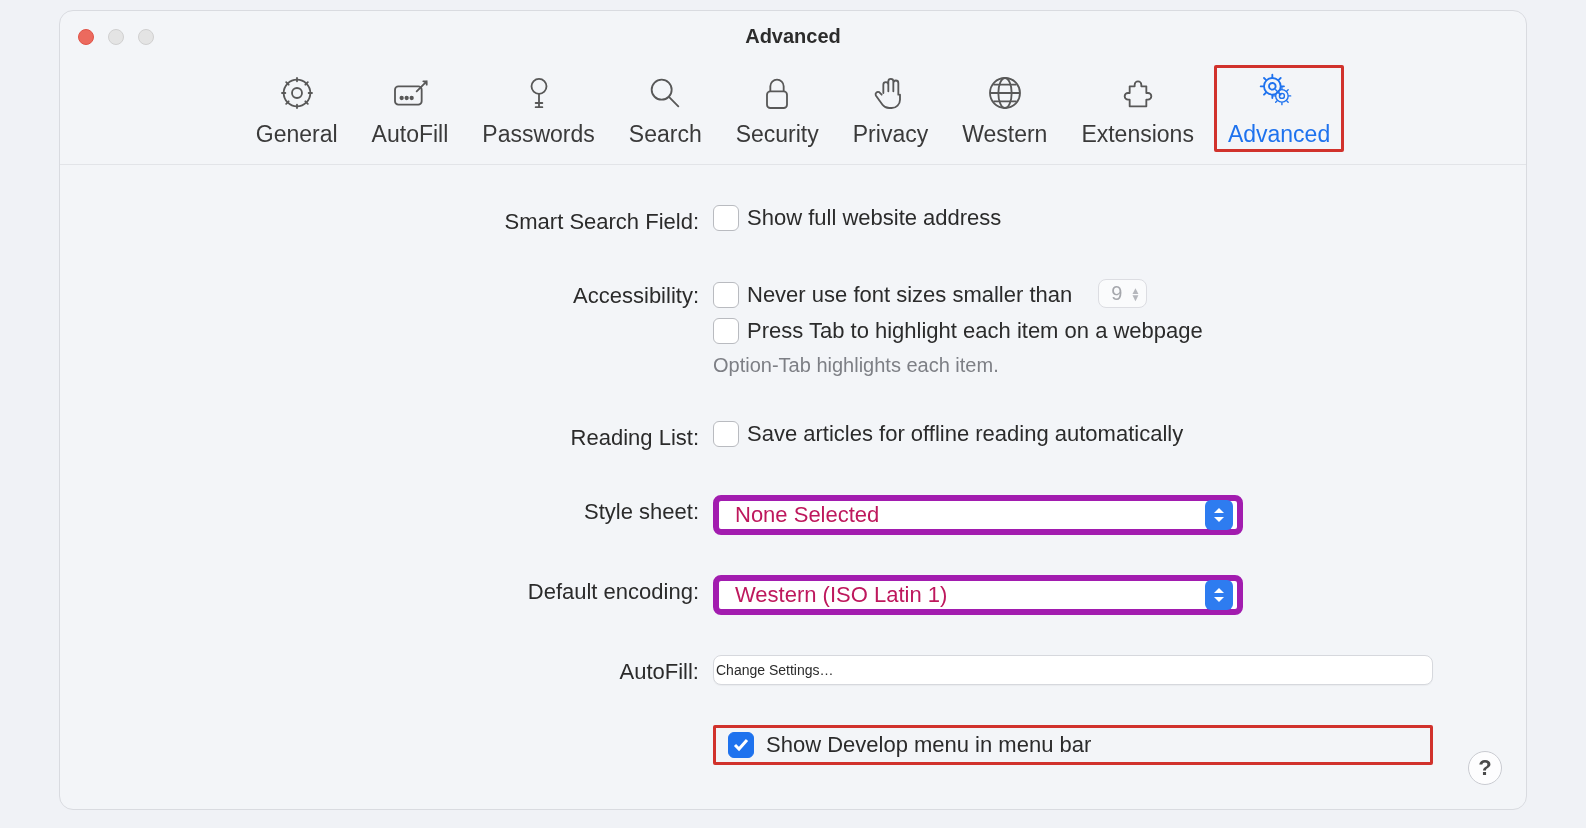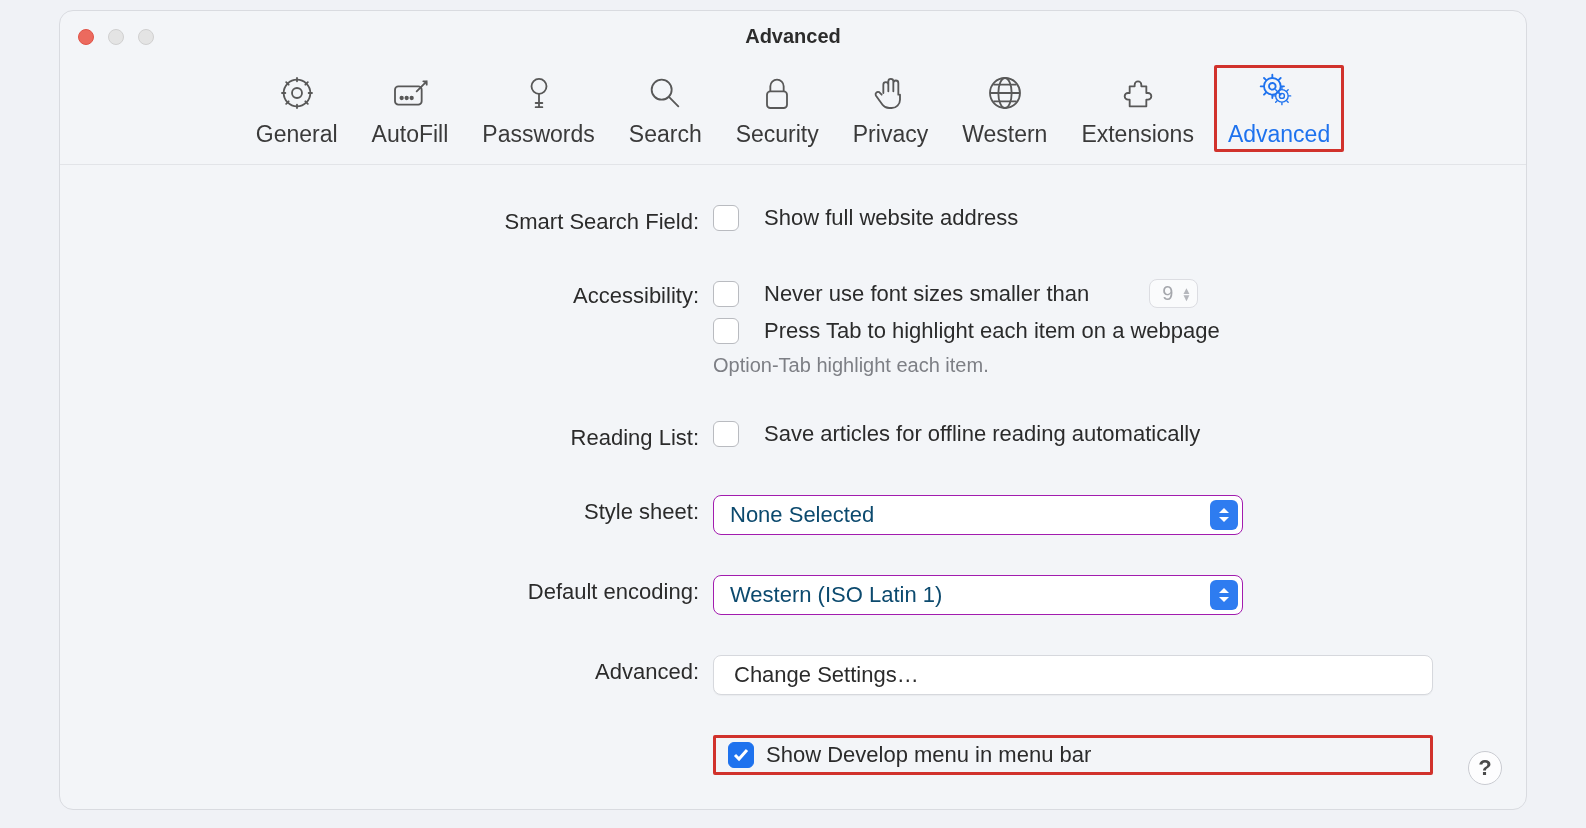--- a/index.html
+++ b/index.html
@@ -71,58 +71,58 @@
     color: #2b2b2b;
   }
   .row { display: flex; align-items: flex-start; margin-bottom: 12px; }
   .row .label {
     width: 560px;
     text-align: right;
     padding-right: 14px;
     padding-top: 4px;
   }
   .row .value { width: 720px; display:flex; flex-direction:column; gap:10px; }
-  .cb-row { display:flex; align-items:center; gap:25px; }
+  .cb-row { display:flex; align-items:flex-end; gap:8px; }
   .checkbox {
     width: 26px; height: 26px;
     border: 1px solid #b9bbc0;
     border-radius: 6px;
     background: #ffffff;
     display:inline-flex; align-items:center; justify-content:center;
     flex-shrink:0;
   }
   .checkbox.checked { background:#1e72ee; border-color:#1e72ee;}
   .checkbox.checked svg { stroke:#fff; stroke-width:3; fill:none; width:18px; height:18px;}
   .hint { font-size:20px; color:#7d7f85; margin-left:0; padding-left:0;}
   .stepper {
     display:inline-flex; align-items:center;
     border:1px solid #dcdde2; border-radius:8px;
     background:#fafbfc; padding:2px 6px 2px 12px;
     color:#a5a7ac; font-size:20px; gap:8px;
   }
   .stepper .arrs { display:flex; flex-direction:column; line-height:7px; font-size:10px; color:#b5b7bc;}
   .select {
     width:530px; height:40px;
-    border:1px solid #a21caf; border-radius:8px;
+    border:6px solid #a21caf; border-radius:8px;
     background:#ffffff;
     display:flex; align-items:center; justify-content:space-between;
     padding:0 4px 0 16px;
-    font-size:22px; color:#0c4a6e;
+    font-size:22px; color:#be185d;
   }
   .select .chev {
     width:28px; height:30px; border-radius:6px;
     background:#2e7cf0;
     display:flex; flex-direction:column; align-items:center; justify-content:center;
     gap:0;
   }
   .select .chev svg { width:12px; height:8px; fill:#fff; }
   .btn {
     border:1px solid #d6d8dd; border-radius:8px;
-    background:#ffffff; padding:6px 20px;
-    font-size:22px; color:#2b2b2b;
+    background:#ffffff; padding:6px 2px;
+    font-size:14px; color:#2b2b2b;
     box-shadow: 0 1px 1px rgba(0,0,0,.04);
   }
   .develop-box {
     display:flex; align-items:center; gap:12px;
     border:3px solid #d1322c; border-radius:2px;
     padding:4px 12px;
   }
   .help {
     position:absolute; right:24px; bottom:24px;
     width:34px; height:34px; border-radius:50%;
@@ -275,21 +275,21 @@
           <span style="width:10px"></span>
           <span class="stepper">
             <span>9</span>
             <span class="arrs">▲<br>▼</span>
           </span>
         </div>
         <div class="cb-row">
           <span class="checkbox"></span>
           <span>Press Tab to highlight each item on a webpage</span>
         </div>
-        <div class="hint">Option-Tab highlight each item.</div>
+        <div class="hint">Option-Tab highlights each item.</div>
       </div>
     </div>
 
     <div class="spacer"></div>
 
     <div class="row">
       <div class="label">Reading List:</div>
       <div class="value">
         <div class="cb-row">
           <span class="checkbox"></span>
@@ -332,21 +332,21 @@
                 <path d="M1 2 6 7 11 2z"></path>
               </svg>
           </span>
         </div>
       </div>
     </div>
 
     <div style="height:28px"></div>
 
     <div class="row">
-      <div class="label">Advanced:</div>
+      <div class="label">AutoFill:</div>
       <div class="value">
         <span class="btn">Change Settings…</span>
       </div>
     </div>
 
     <div style="height:28px"></div>
 
     <div class="row">
       <div class="label"></div>
       <div class="value">

